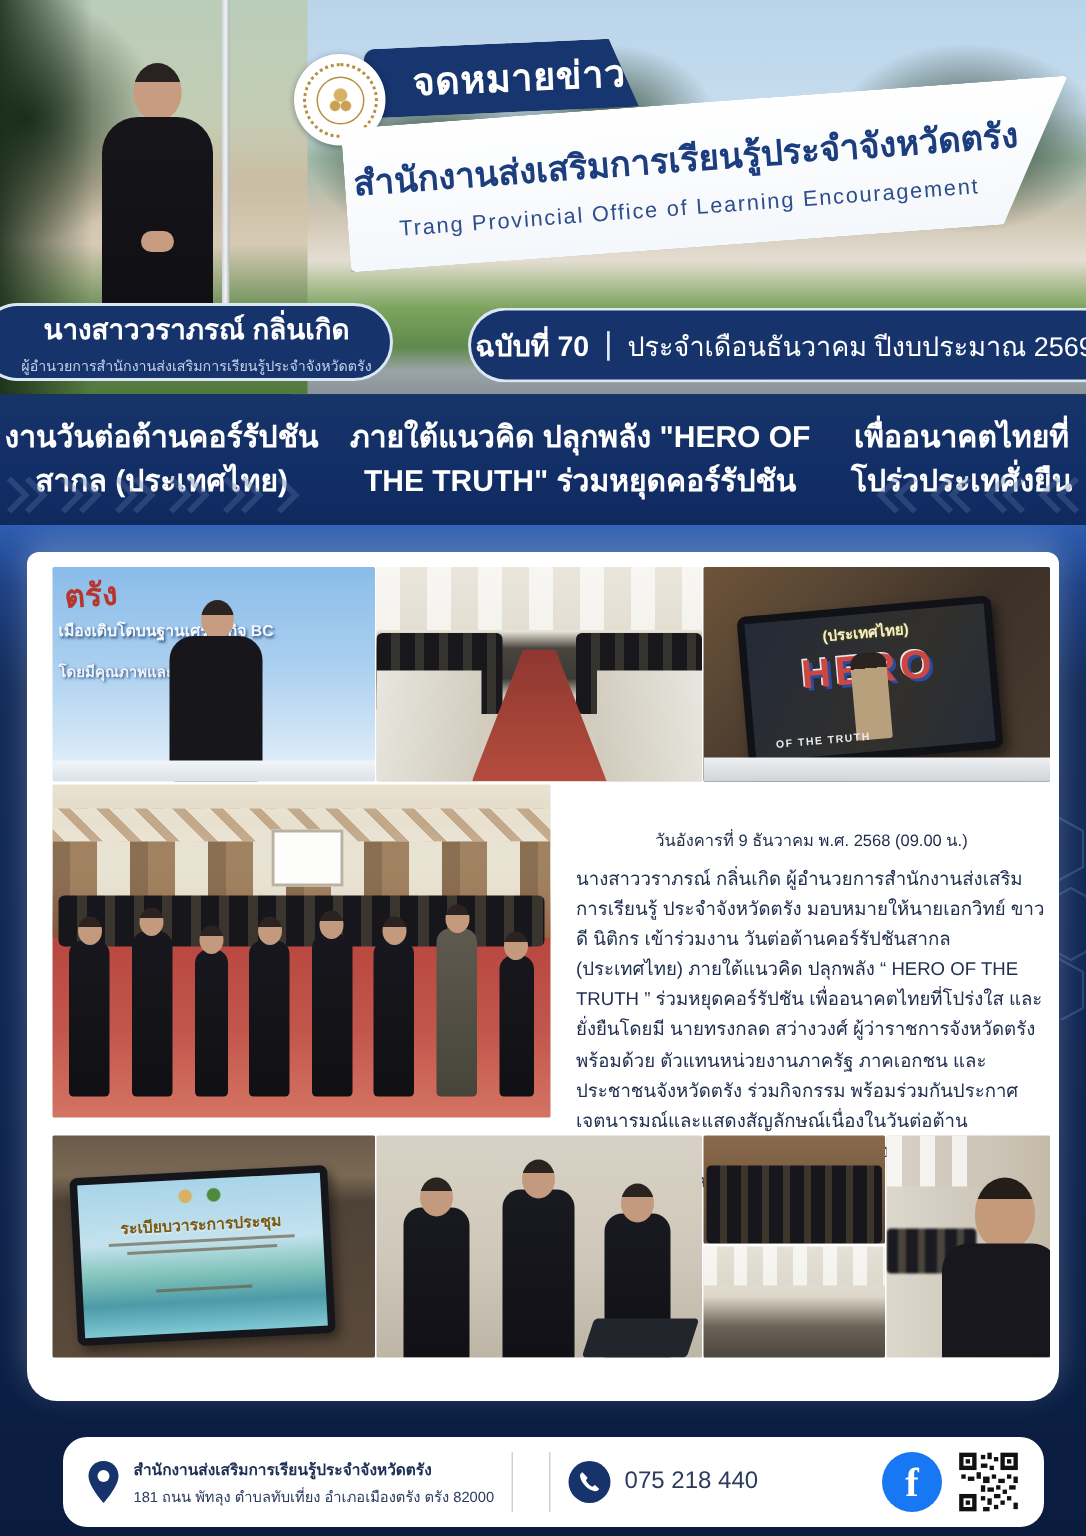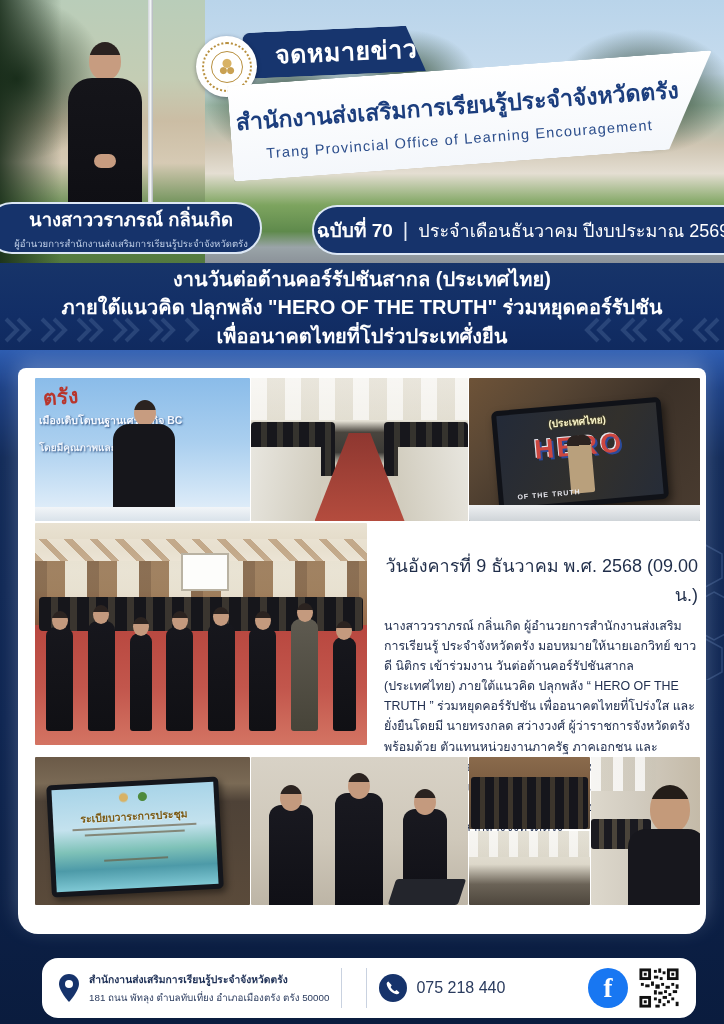--- a/index.html
+++ b/index.html
@@ -62,21 +62,21 @@
   .issue-pill{position:absolute;left:312px;top:205px;width:420px;height:50px;background:#16336b;
     border:2px solid #dce7f5;border-right:none;border-radius:28px 0 0 28px;box-sizing:border-box;
     display:flex;align-items:center;justify-content:center;color:#fff;}
   .issue-pill .no{font-weight:bold;font-size:19px;}
   .issue-pill .sep{font-weight:300;font-size:21px;margin:0 10px;color:#e6edf8;}
   .issue-pill .per{font-size:18px;}
 
   
   .headline{position:absolute;left:0;top:263px;width:724px;height:87px;
     background:linear-gradient(180deg,#173469 0%,#122e66 60%,#102a5f 100%);
-    display:flex;flex-direction:column;align-items:center;justify-content:flex-end;z-index:3;}
+    display:flex;align-items:center;justify-content:space-between;z-index:3;}
   .headline div{color:#fff;font-weight:bold;font-size:20px;line-height:1.42;text-align:center;}
   .chev{position:absolute;bottom:4px;opacity:.8;}
   .chev.left{left:2px;}
   .chev.right{right:2px;transform:scaleX(-1);}
 
   
   .main-bg{position:absolute;left:0;top:350px;width:724px;height:674px;
     background:linear-gradient(180deg,#2e5db1 0%,#1c3f83 6%,#122a58 16%,#0e2450 55%,#0a1c3e 100%);}
   .hexes{position:absolute;right:-6px;top:540px;opacity:.5;}
   .card{position:absolute;left:18px;top:368px;width:688px;height:566px;background:#ffffff;
@@ -132,21 +132,21 @@
     background:repeating-linear-gradient(90deg,#16161b 0 12px,#3a352f 12px 19px);border-radius:4px;}
   .pg .people{position:absolute;left:4px;bottom:14px;right:4px;height:126px;display:flex;justify-content:space-around;align-items:flex-end;}
   .fig8{position:relative;width:27px;height:104px;background:linear-gradient(180deg,#17171d,#101014);border-radius:9px 9px 3px 3px;}
   .fig8:before{content:"";position:absolute;left:50%;top:-16px;width:16px;height:19px;transform:translateX(-50%);
     border-radius:50%;background:linear-gradient(180deg,#2b2320 0 36%,#c49a7e 36%);}
   .fig8:nth-child(2){height:110px;} .fig8:nth-child(3){height:98px;width:22px;}
   .fig8:nth-child(5){height:108px;} .fig8:nth-child(7){height:112px;background:linear-gradient(180deg,#5e5a50,#474439);}
   .fig8:nth-child(8){height:94px;width:23px;}
 
   .article{position:absolute;left:366px;top:183px;width:316px;}
-  .dateline{font-size:18px;color:#1f2d49;text-align:right;font-weight:500;padding-right:2px;}
+  .dateline{font-size:11px;color:#1f2d49;text-align:center;font-weight:500;padding-right:2px;}
   .bodytext{margin-top:7px;font-size:12.4px;line-height:1.62;color:#223050;}
 
   
   .p4{left:17px;top:389px;width:215px;height:148px;
     background:linear-gradient(180deg,#6b5a48 0%,#7a6a55 18%,#4e4237 30%,#5a4a3a 100%);}
   .p4 .mon{position:absolute;left:14px;top:24px;width:172px;height:112px;background:#14161c;border-radius:5px;
     transform:rotate(-3deg);padding:5px;box-sizing:border-box;box-shadow:3px 4px 7px rgba(0,0,0,.45);}
   .p4 .scr{position:relative;width:100%;height:100%;overflow:hidden;
     background:linear-gradient(180deg,#a8d4e8 0%,#c4e2ee 40%,#7fc2b8 62%,#4d9aa8 80%,#7fc8d4 100%);}
   .p4 .t-agenda{position:absolute;left:0;right:0;top:22px;text-align:center;color:#7a5a14;font-weight:bold;font-size:10.5px;text-shadow:0 1px 1px rgba(255,255,255,.6);}
@@ -357,21 +357,21 @@
   </div>
 
   <div class="footer-card">
     <div class="f-item">
       <svg width="22" height="30" viewBox="0 0 22 30">
         <path d="M11 1 C5 1 1 5.5 1 11 c0 7 10 18 10 18 s10-11 10-18 C21 5.5 17 1 11 1z" fill="#16336b"></path>
         <circle cx="11" cy="11" r="4" fill="#ffffff"></circle>
       </svg>
       <div class="f-text">
         <span class="f-line1">สำนักงานส่งเสริมการเรียนรู้ประจำจังหวัดตรัง</span>
-        <span class="f-line2">181 ถนน พัทลุง ตำบลทับเที่ยง อำเภอเมืองตรัง  ตรัง  50000</span>
+        <span class="f-line2">181 ถนน พัทลุง ตำบลทับเที่ยง อำเภอเมืองตรัง  ตรัง  82000</span>
       </div>
     </div>
     <div class="f-div"></div>
     <div class="f-div"></div>
     <div class="f-item">
       <div class="circ">
         <svg width="16" height="16" viewBox="0 0 16 16">
           <path d="M3.5 1.5 c-1 .4 -2 1.6 -1.7 3 .4 2.3 1.8 4.8 3.7 6.7 1.9 1.9 4.4 3.3 6.7 3.7 1.4 .3 2.6 -.7 3 -1.7 l-3-2.6 -1.8 1.2 c-1.7 -.8 -3.7 -2.8 -4.5 -4.5 l1.2 -1.8 z" fill="#ffffff" transform="scale(0.95)"></path>
         </svg>
       </div>

